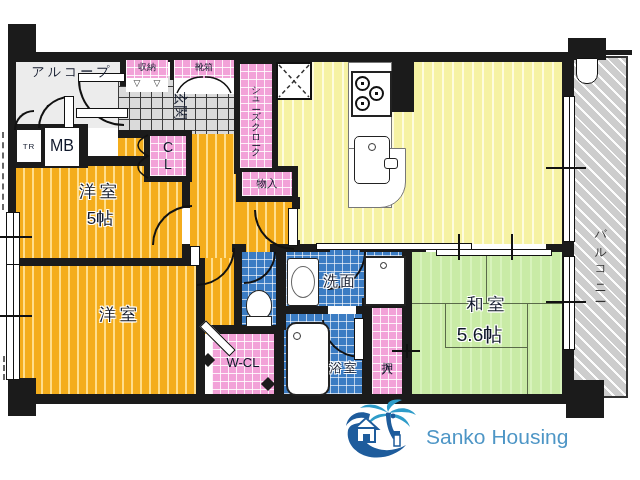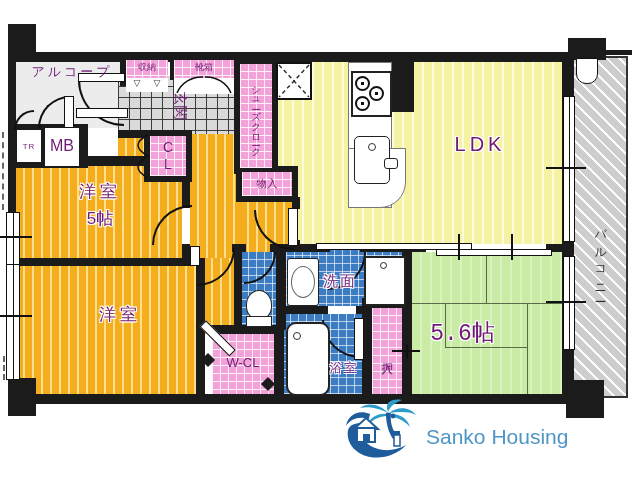--- a/index.html
+++ b/index.html
@@ -20,21 +20,21 @@
                      linear-gradient(90deg,rgba(255,255,255,.65) 1px,transparent 1px);
     background-size:8px 8px;}
   .graytile{background-color:#DADADA;
     background-image:linear-gradient(0deg,#3c3c3c 1px,transparent 1px),
                      linear-gradient(90deg,#3c3c3c 1px,transparent 1px);
     background-size:11px 11px;}
   .hatch{background-color:#CDCDCD;
     background-image:repeating-linear-gradient(45deg,rgba(255,255,255,.95) 0,rgba(255,255,255,.95) 2px,transparent 2px,transparent 9px);
     border-top:2px solid #333;border-right:2px solid #333;border-bottom:2px solid #333;}
   .whitebox{position:absolute;background:#fff;}
-  .lbl{position:absolute;color:#701a75;display:flex;align-items:center;justify-content:center;
+  .lbl{position:absolute;color:#0f172a;display:flex;align-items:center;justify-content:center;
        text-align:center;white-space:nowrap;line-height:1.1;}
   .halo{text-shadow:-1px -1px 0 #fff,1px -1px 0 #fff,-1px 1px 0 #fff,1px 1px 0 #fff,0 1px 0 #fff,0 -1px 0 #fff;}
   .vtext{writing-mode:vertical-rl;text-orientation:upright;}
   .door{position:absolute;border:0 solid #111;}
   .bar{position:absolute;background:#fff;border:1px solid #111;}
   .tick{position:absolute;background:#111;}
   .tat{position:absolute;background:#5a6a49;}
   .fixture{position:absolute;background:#fff;border:1.5px solid #222;}
   .burner{position:absolute;width:11px;height:11px;border:2px solid #111;border-radius:50%;
           background:radial-gradient(circle,#111 0 1.5px,transparent 2px);}
@@ -207,26 +207,26 @@
       <span style="transform:rotate(90deg);display:inline-block;">玄関</span>
     </div>
   <div class="lbl vtext" style="left:246px;top:66px;width:20px;height:100px;font-size:9.5px;letter-spacing:1px;">シューズクローク</div>
   <div class="lbl" style="left:18px;top:140px;width:22px;height:14px;font-size:8px;letter-spacing:1px;">TR</div>
   <div class="lbl" style="left:45px;top:134px;width:34px;height:24px;font-size:16px;">MB</div>
   <div class="lbl" style="left:160px;top:138px;width:16px;height:36px;font-size:14px;line-height:17px;word-break:break-all;white-space:normal;">CL</div>
   <div class="lbl" style="left:242px;top:176px;width:50px;height:16px;font-size:10.5px;">物入</div>
   <div class="lbl halo" style="left:40px;top:182px;width:120px;height:20px;font-size:17px;letter-spacing:4px;">洋室</div>
   <div class="lbl halo" style="left:40px;top:208px;width:120px;height:22px;font-size:17px;">5帖</div>
   <div class="lbl halo" style="left:50px;top:304px;width:140px;height:22px;font-size:17px;letter-spacing:4px;">洋室</div>
-  <div class="lbl halo" style="left:410px;top:132px;width:140px;height:24px;font-size:20px;letter-spacing:4px;">LDK</div>
   <div class="lbl halo" style="left:310px;top:272px;width:60px;height:18px;font-size:15px;letter-spacing:2px;">洗面</div>
   <div class="lbl halo" style="left:318px;top:360px;width:52px;height:18px;font-size:12.5px;letter-spacing:2px;">浴室</div>
   <div class="lbl vtext" style="left:376px;top:326px;width:22px;height:54px;font-size:11.5px;">押入</div>
   <div class="lbl" style="left:214px;top:354px;width:58px;height:18px;font-size:13px;">W-CL</div>
-  <div class="lbl halo" style="left:400px;top:324px;width:125px;height:22px;font-size:23px;font-family:Liberation Mono, monospace;">5.6帖</div>
+  <div class="lbl halo" style="left:430px;top:294px;width:115px;height:22px;font-size:17px;letter-spacing:4px;">和室</div>
+  <div class="lbl halo" style="left:417px;top:324px;width:125px;height:22px;font-size:19px;">5.6帖</div>
   <div class="lbl vtext" style="left:590px;top:168px;width:20px;height:184px;font-size:12px;letter-spacing:5px;color:#333;">バルコニー</div>
 
   <svg width="82" height="66" viewBox="0 0 82 66" style="left:342px;top:398px;">
     <path d="M28 16 C16 11 6 17 4 28 C9 20 18 18 27 21 C27 19 28 17 28 16 Z" fill="#1E5C9C"></path>
     <path d="M6 32 C4 44 12 54 24 58 C38 62 54 58 64 47 C52 54 36 54 26 46 C16 38 16 31 20 25 C12 25 8 27 6 32 Z" fill="#1E5C9C"></path>
     <path d="M44 15 C44 25 46 33 51 41 L56 39 C50 32 48 24 49 15 Z" fill="#1E5C9C"></path>
     <path d="M46 15 C38 6 26 4 18 10 C28 8 38 11 46 15 Z" fill="#2E9CC9"></path>
     <path d="M46 14 C42 4 50 0 60 2 C52 5 48 9 46 14 Z" fill="#2E9CC9"></path>
     <path d="M47 15 C56 8 68 9 74 17 C66 13 56 14 47 15 Z" fill="#2E9CC9"></path>
     <path d="M47 16 C58 15 66 21 68 29 C62 22 54 19 46 18 Z" fill="#2E9CC9"></path>

